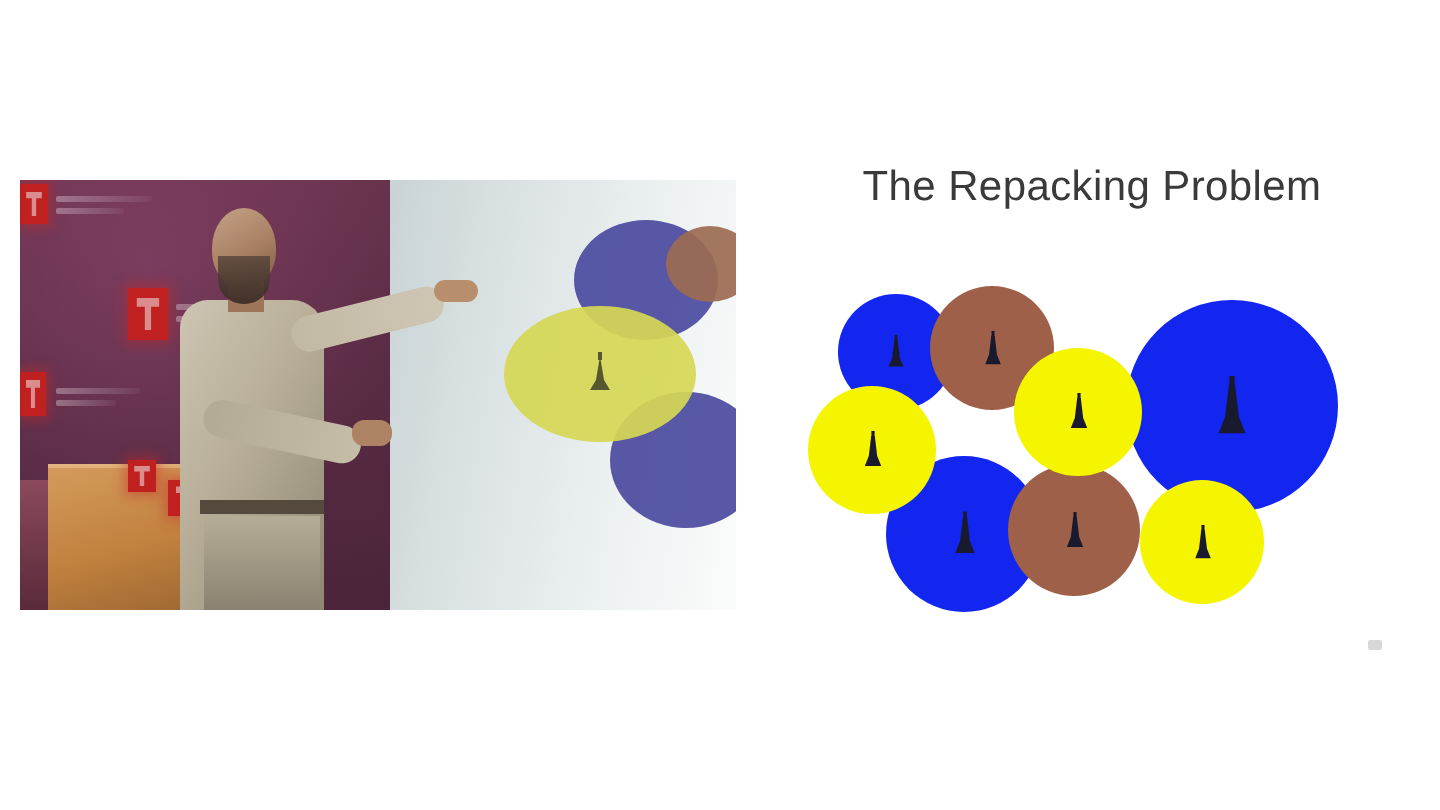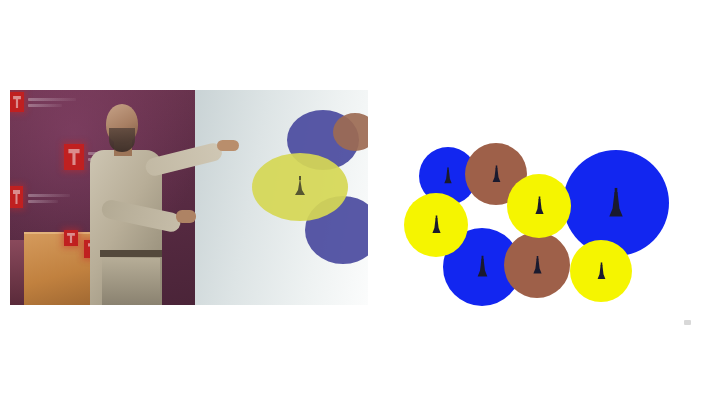--- a/index.html
+++ b/index.html
@@ -229,20 +229,21 @@
     <div class="vid-layer" id="speaker-neck"></div>
     <div class="vid-layer" id="speaker-head"></div>
     <div class="vid-layer" id="speaker-beard"></div>
     <div class="vid-layer" id="speaker-arm-up"></div>
     <div class="vid-layer" id="speaker-hand-up"></div>
     <div class="vid-layer" id="speaker-arm-down"></div>
     <div class="vid-layer" id="speaker-hand-down"></div>
   </div>
 
   <div id="slide-panel">
+    <div id="slide-title">The Repacking Problem</div>
     <div id="cluster">
         <div class="node" style="left: 47px; top: 87px; width: 58px; height: 58px; background: rgb(18, 38, 240);">
           <svg class="tower" width="10" height="18" viewBox="0 0 11 20">
             <path d="M4.6 3 H6.4 L7.6 13 L9.6 18 H1.4 L3.4 13 Z" fill="#1a1a2e"></path>
             <rect x="4.7" y="0.5" width="1.6" height="4" fill="#1a1a2e"></rect>
           </svg>
         </div>
         <div class="node" style="left: 93px; top: 83px; width: 62px; height: 62px; background: rgb(158, 96, 73);">
           <svg class="tower" width="11" height="19" viewBox="0 0 11 20">
             <path d="M4.6 3 H6.4 L7.6 13 L9.6 18 H1.4 L3.4 13 Z" fill="#1a1a2e"></path>

